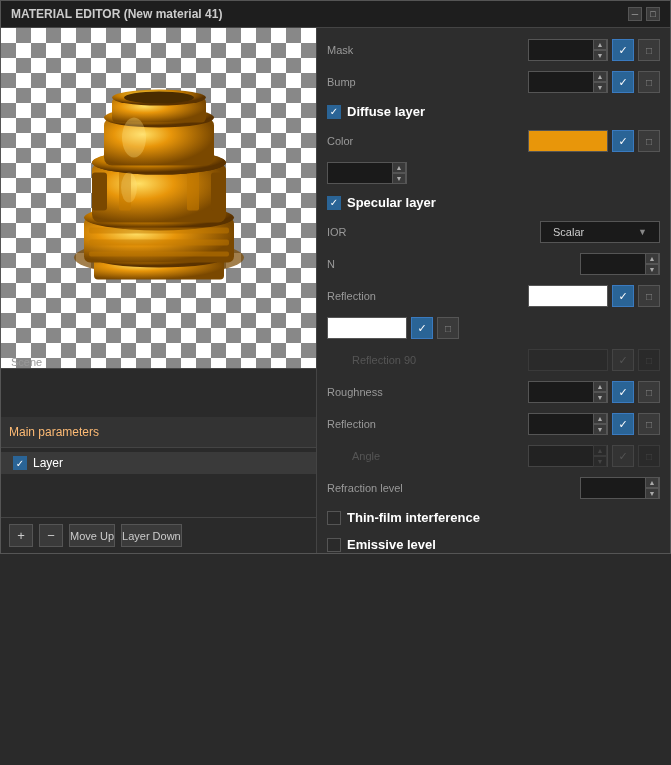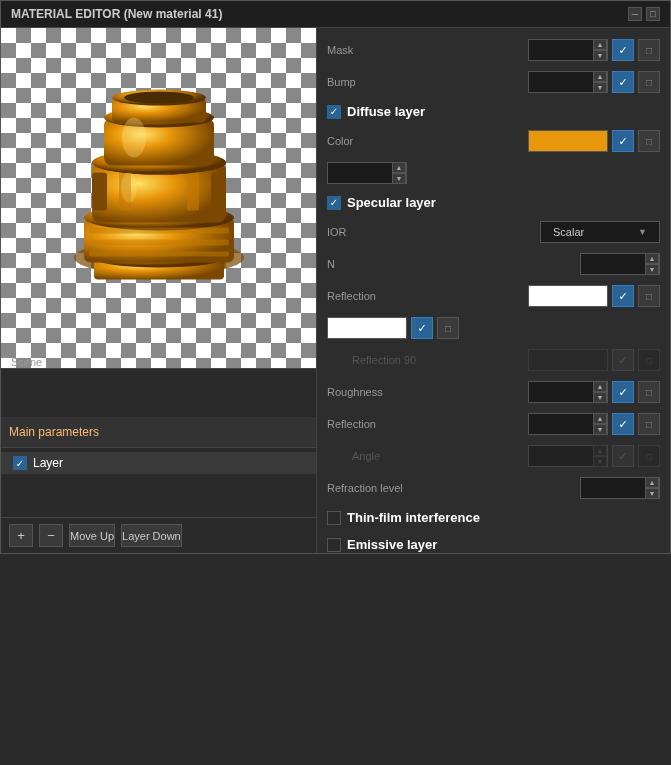--- a/index.html
+++ b/index.html
@@ -651,18 +651,18 @@
         </div>
       </div>
 
       <div class="section-header">
         <div class="section-check unchecked"></div>
         <span class="section-title">Thin-film interference</span>
       </div>
 
       <div class="section-header">
         <div class="section-check unchecked"></div>
-        <span class="section-title">Emissive layer</span>
+        <span class="section-title">Emissive level</span>
       </div>
 
     </div>
   </div>
 </div>
 
 </body></html>

